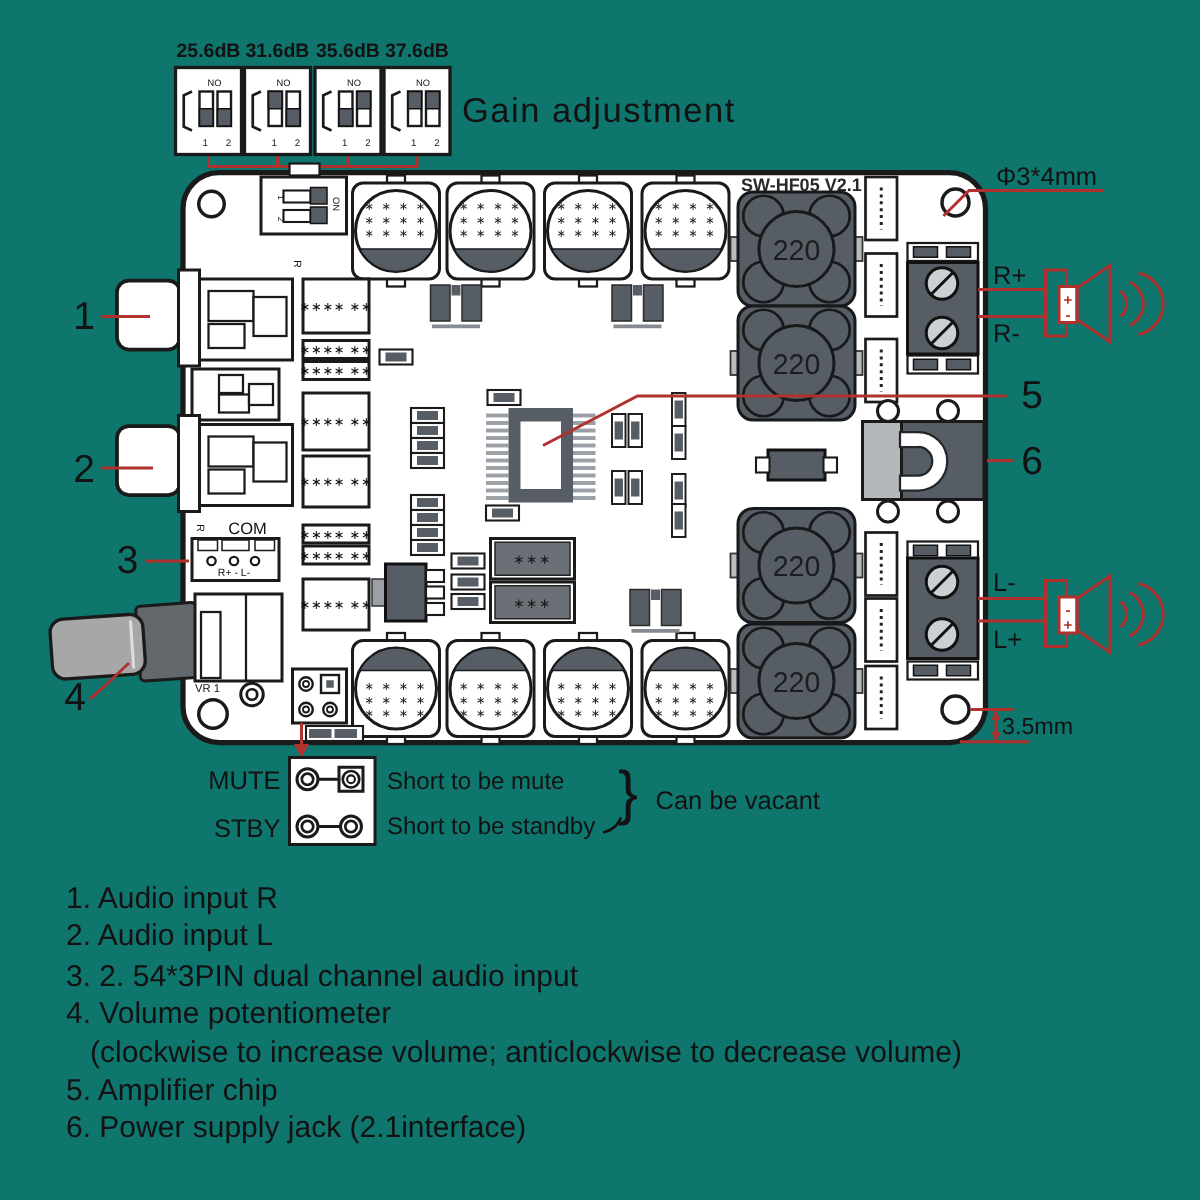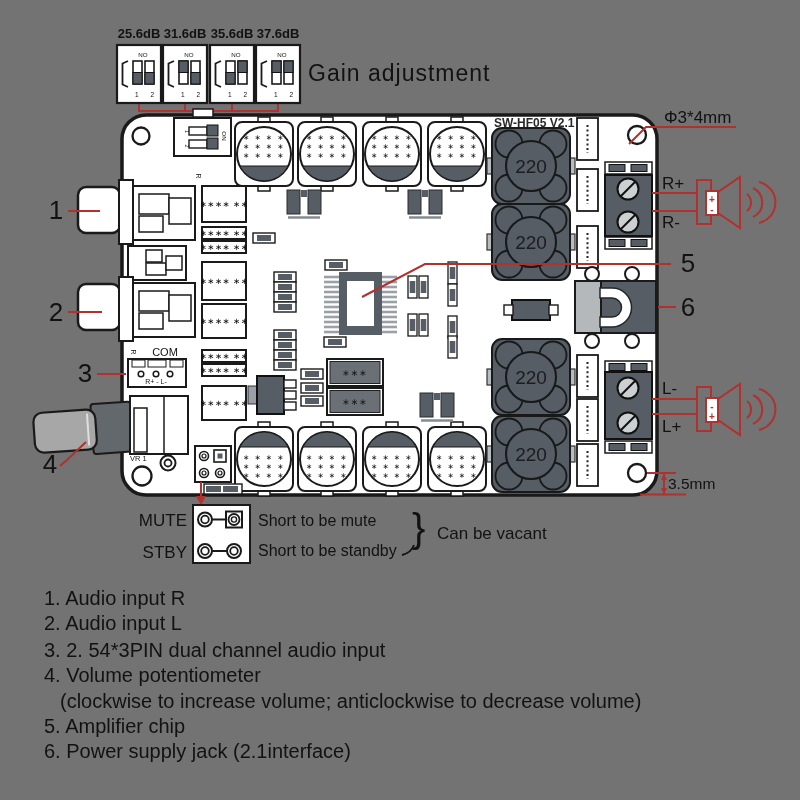--- a/index.html
+++ b/index.html
@@ -1,16 +1,16 @@
 <!DOCTYPE html>
 <html><head>
 <meta charset="utf-8">
 <style>
   html,body{margin:0;padding:0;background:#fff;}
-  .stage{width:800px;height:800px;background:#737373;position:relative;overflow:hidden;}
+  .stage{width:800px;height:800px;background:#0f766e;position:relative;overflow:hidden;}
   svg text{font-family:"Liberation Sans","DejaVu Sans",sans-serif;fill:#121212;}
   .f26{font-size:26px;}
   .title{font-size:23px;letter-spacing:1px;}
   .legend-t{font-size:20px;}
   .lbl17{font-size:17px;}
   .lbl16{font-size:16px;}
   .lbl15{font-size:15.5px;}
   .db{font-size:13px;font-weight:bold;}
   .model{font-size:12px;font-weight:bold;fill:#2a2a2a;}
   .code{font-size:8px;fill:#333;}

